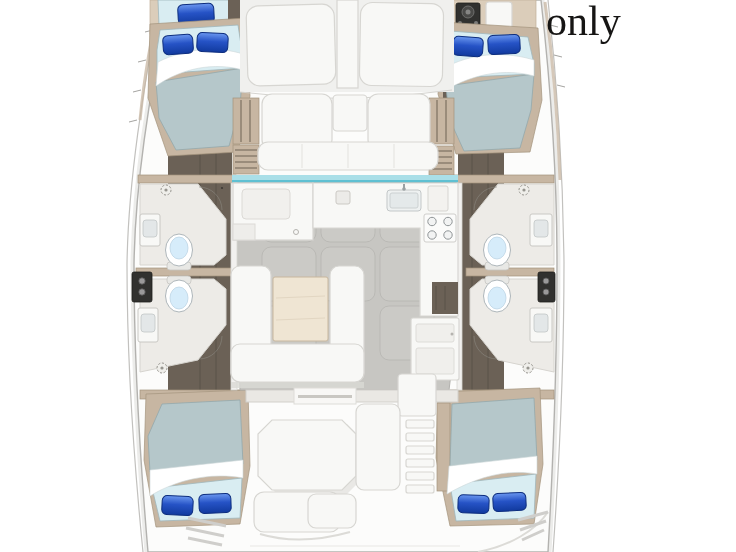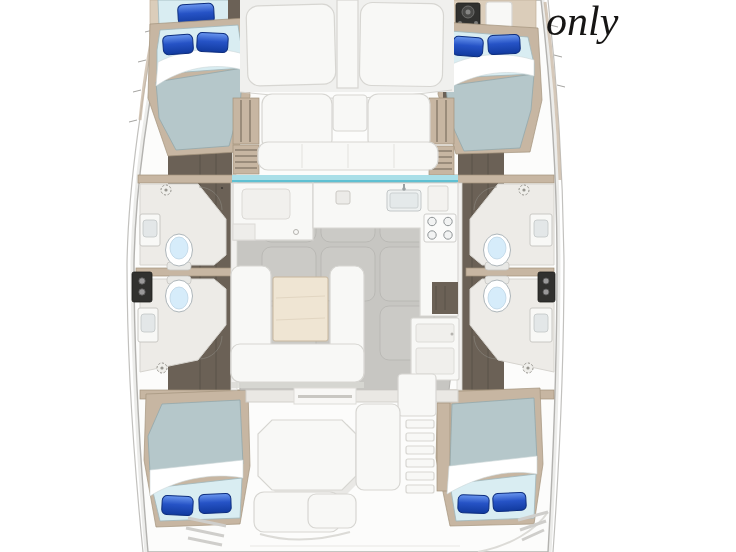--- a/index.html
+++ b/index.html
@@ -1,18 +1,18 @@
 <!DOCTYPE html>
 <html style="--page-bg: #ffffff; --hull-fill: #fcfcfb; --hull-outline: #b3b2af; --hull-shadow: #ececea; --deck-panel: #f0f0ee; --wood-floor: #6b6156; --wood-floor-dark: #554e46; --wood-trim: #c7b6a2; --wood-trim-light: #dbcdba; --bathroom-floor: #edebe7; --mattress: #b5c7ca; --mattress-head: #d9edf2; --pillow-light: #6a97ef; --pillow-mid: #2653c6; --pillow-dark: #113a9e; --pillow-stroke: #0d2d7e; --sheet: #ffffff; --salon-floor: #c7c6c2; --tile-fill: #cbcac6; --tile-stroke: #b6b5b1; --furniture-white: #f8f8f6; --furniture-stroke: #d7d6d2; --table-wood: #efe5d3; --table-stroke: #c8b79e; --windshield-teal: #5fc0d2; --toilet-bowl: #d6ecfa; --dark-panel: #31312f; --caption-color: #161514;"><head>
 <meta charset="utf-8">
 <style>
   html,body{margin:0;padding:0;}
   body{width:736px;height:552px;overflow:hidden;background:var(--page-bg,#fff);
        font-family:"Liberation Sans", sans-serif;}
-  .page{position:relative;width:672px;height:552px;background:var(--page-bg,#fff);font-style:italic;}
+  .page{position:relative;width:672px;height:552px;background:var(--page-bg,#fff);}
   svg{display:block;}
   .hull{fill:var(--hull-fill);stroke:var(--hull-outline);stroke-width:1.4;}
   .hullshadow{fill:none;stroke:var(--hull-shadow);stroke-width:7;}
   .rail{fill:none;stroke:#c2c1be;stroke-width:1.2;}
   .rubrail{fill:none;stroke:var(--wood-trim);stroke-width:3;opacity:.75;}
   .tick{stroke:#a5a4a1;stroke-width:1;}
   .deckpanel{fill:var(--deck-panel);}
   .wood{fill:var(--wood-floor);}
   .plank{stroke:var(--wood-floor-dark);stroke-width:.9;opacity:.85;}
   .trim{fill:var(--wood-trim);stroke:#a3937d;stroke-width:.7;}

